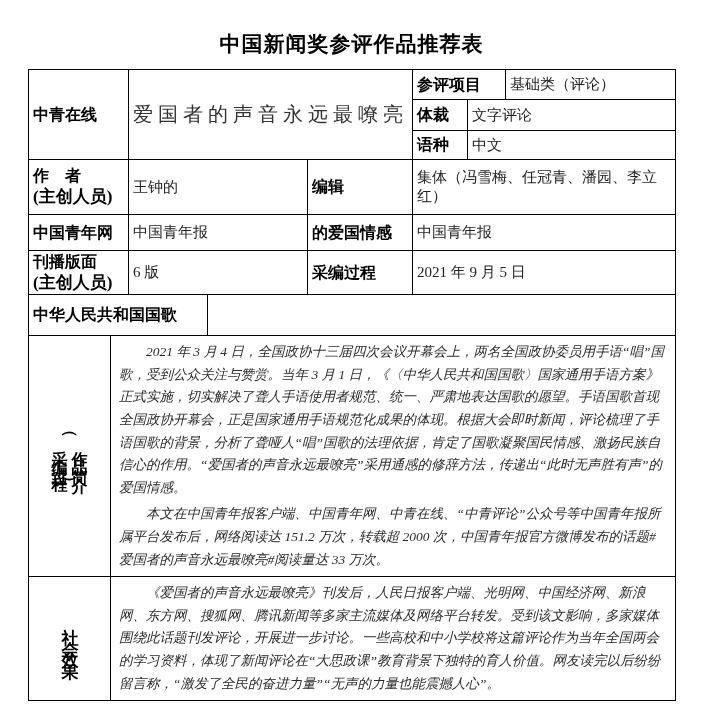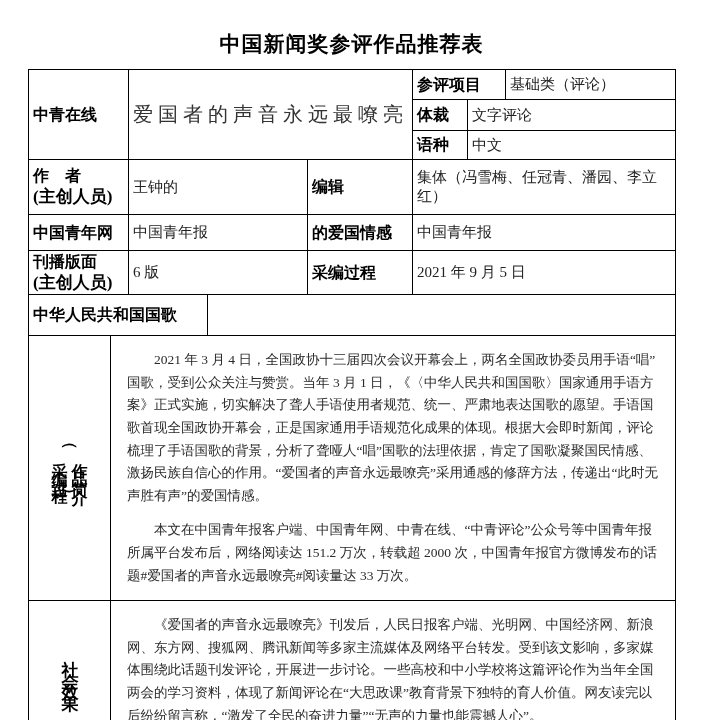--- a/index.html
+++ b/index.html
@@ -21,21 +21,21 @@
     text-align:left;overflow:hidden;
   }
   td.lbl{font-weight:bold;font-size:16px;color:#000;line-height:1.25;}
   td.lbl .sub{display:block;font-size:17px;font-weight:bold;letter-spacing:0;}
   td.val{font-size:15px;color:#222;}
   td.title-val{font-size:20px;letter-spacing:5px;color:#333;}
   td.txt{
     text-align:justify;vertical-align:top;font-size:13.5px;color:#2a2a2a;
     line-height:22.6px;padding:3px 9px 2px 9px;
   }
-  td.txt p{margin:12px;text-indent:2em;}
+  td.txt p{margin:4px;text-indent:2em;font-style:italic;}
   
   .vwrap{display:flex;flex-direction:column;align-items:center;justify-content:center;}
   .vparen{display:block;transform:rotate(90deg);font-size:16px;font-weight:bold;
           height:13px;line-height:13px;color:#000;}
   .vcols{writing-mode:vertical-rl;text-orientation:upright;margin:2px 0;}
   .vcols span{display:block;font-size:16px;font-weight:bold;color:#000;
               letter-spacing:9px;line-height:20px;}
   .vsingle{writing-mode:vertical-rl;text-orientation:upright;
            font-size:17px;font-weight:bold;color:#000;letter-spacing:12px;line-height:20px;}
 </style>

